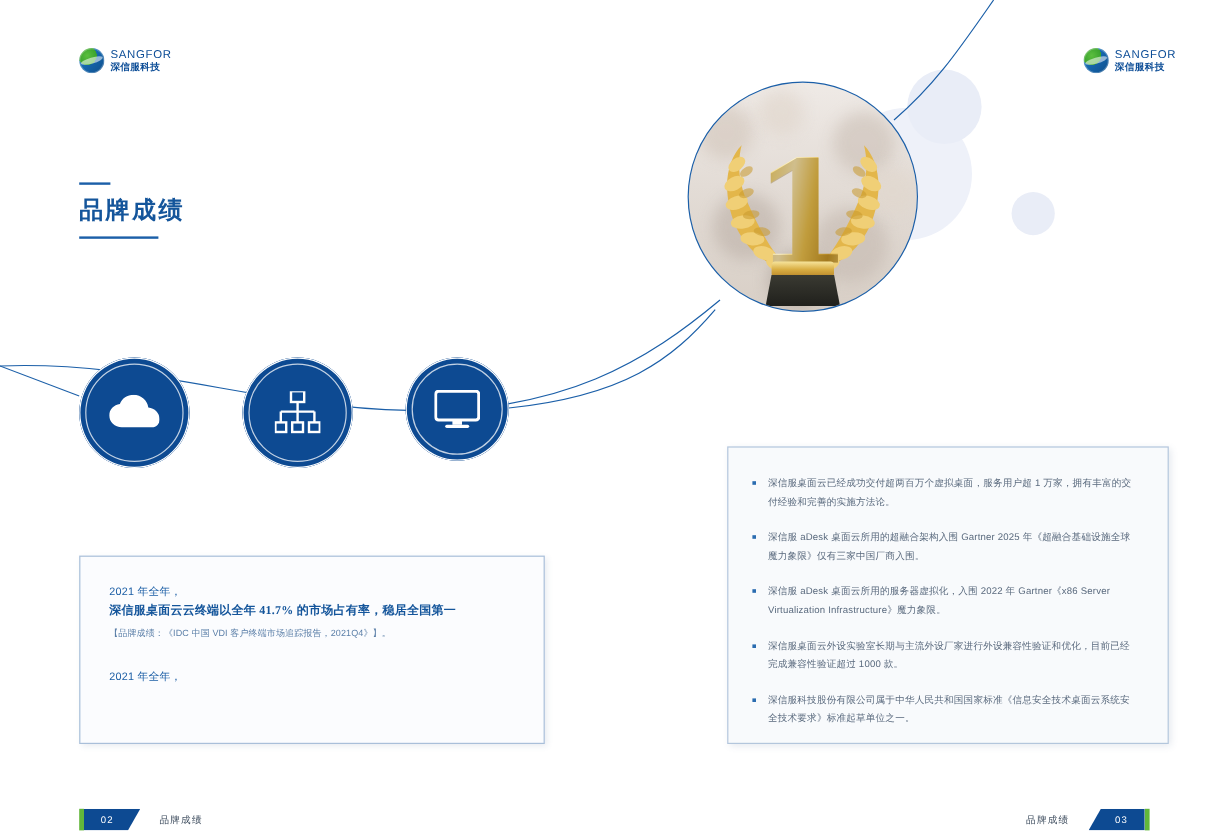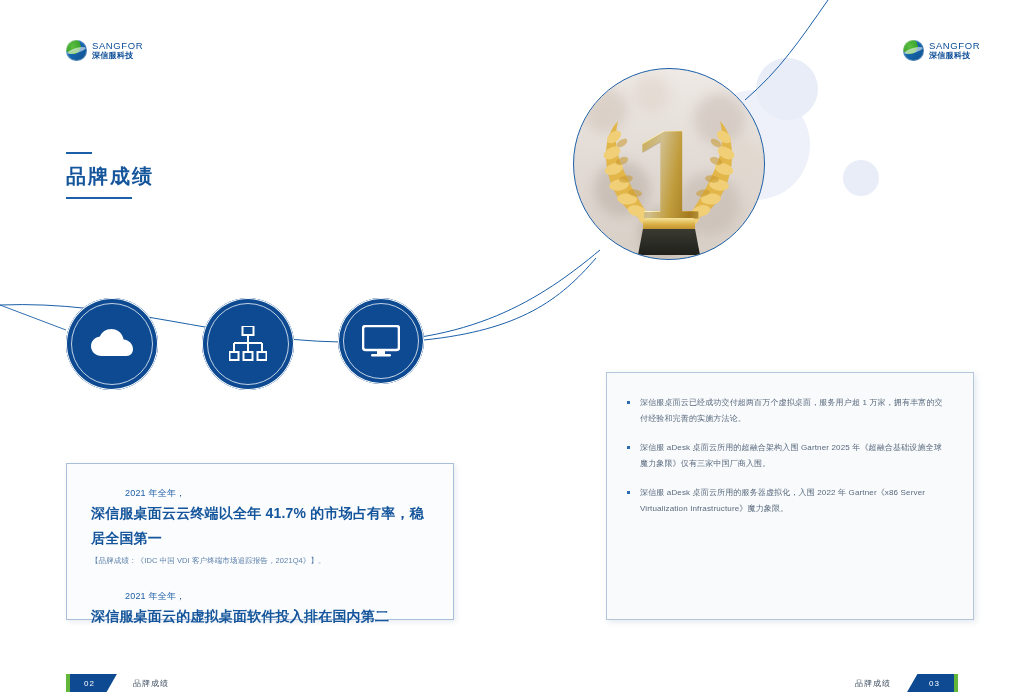--- a/index.html
+++ b/index.html
@@ -150,25 +150,25 @@
   .card-left {
     position: absolute; left: 66px; top: 463px;
     width: 388px; height: 157px;
     background: #fbfcfe;
     border: 1px solid #a9bfd9;
     box-shadow: 2px 2px 5px rgba(90,115,150,.14);
   }
   .card-left .pad { padding: 22px 24px 0 24px; }
   .stat-block + .stat-block { margin-top: 22px; }
   .stat-year {
-    font-size: 9px; color: #1d5fa6; line-height: 1.7; letter-spacing: .2px; margin-left: 34px;
+    font-size: 9px; color: #1d5fa6; line-height: 1.7; letter-spacing: .2px;
   }
   .stat-head {
-    font-size: 14px; font-weight: bold; color: #14559b;
-    line-height: 1.8; letter-spacing: .2px;
+    font-size: 10px; font-weight: bold; color: #14559b;
+    line-height: 1.8; letter-spacing: .2px; font-family: Liberation Serif, serif;
   }
   .stat-src {
     font-size: 7.5px; color: #5b7fa8; line-height: 1.8;
     letter-spacing: .1px; margin-top: 2px;
   }
 
   
   .card-right {
     position: absolute; left: 606px; top: 372px;
     width: 368px; height: 248px;
@@ -344,38 +344,45 @@
 
   <div class="card-left">
     <div class="pad">
       <div class="stat-block">
         <div class="stat-year">2021 年全年，</div>
         <div class="stat-head">深信服桌面云云终端以全年 41.7% 的市场占有率，稳居全国第一</div>
         <div class="stat-src">【品牌成绩：《IDC 中国 VDI 客户终端市场追踪报告，2021Q4》】。</div>
       </div>
       <div class="stat-block">
         <div class="stat-year">2021 年全年，</div>
-        <div class="stat-head">深信服桌面云的虚拟桌面软件投入排在国内第二</div>
       </div>
     </div>
   </div>
 
   <div class="card-right">
     <div class="bullets">
       <div class="bullet">
         <span class="bullet-dot"></span>
         <span class="bullet-text">深信服桌面云已经成功交付超两百万个虚拟桌面，服务用户超 1 万家，拥有丰富的交付经验和完善的实施方法论。</span>
       </div>
       <div class="bullet">
         <span class="bullet-dot"></span>
         <span class="bullet-text">深信服 aDesk 桌面云所用的超融合架构入围 Gartner 2025 年《超融合基础设施全球魔力象限》仅有三家中国厂商入围。</span>
       </div>
       <div class="bullet">
         <span class="bullet-dot"></span>
         <span class="bullet-text">深信服 aDesk 桌面云所用的服务器虚拟化，入围 2022 年 Gartner《x86 Server Virtualization Infrastructure》魔力象限。</span>
+      </div>
+      <div class="bullet">
+        <span class="bullet-dot"></span>
+        <span class="bullet-text">深信服桌面云外设实验室长期与主流外设厂家进行外设兼容性验证和优化，目前已经完成兼容性验证超过 1000 款。</span>
+      </div>
+      <div class="bullet">
+        <span class="bullet-dot"></span>
+        <span class="bullet-text">深信服科技股份有限公司属于中华人民共和国国家标准《信息安全技术桌面云系统安全技术要求》标准起草单位之一。</span>
       </div>
     </div>
   </div>
 
   <div class="footer">
     <div class="foot-left">
       <div class="foot-accent"></div>
       <div class="foot-tab foot-tab-l">02</div>
       <div class="foot-label">品牌成绩</div>
     </div>

